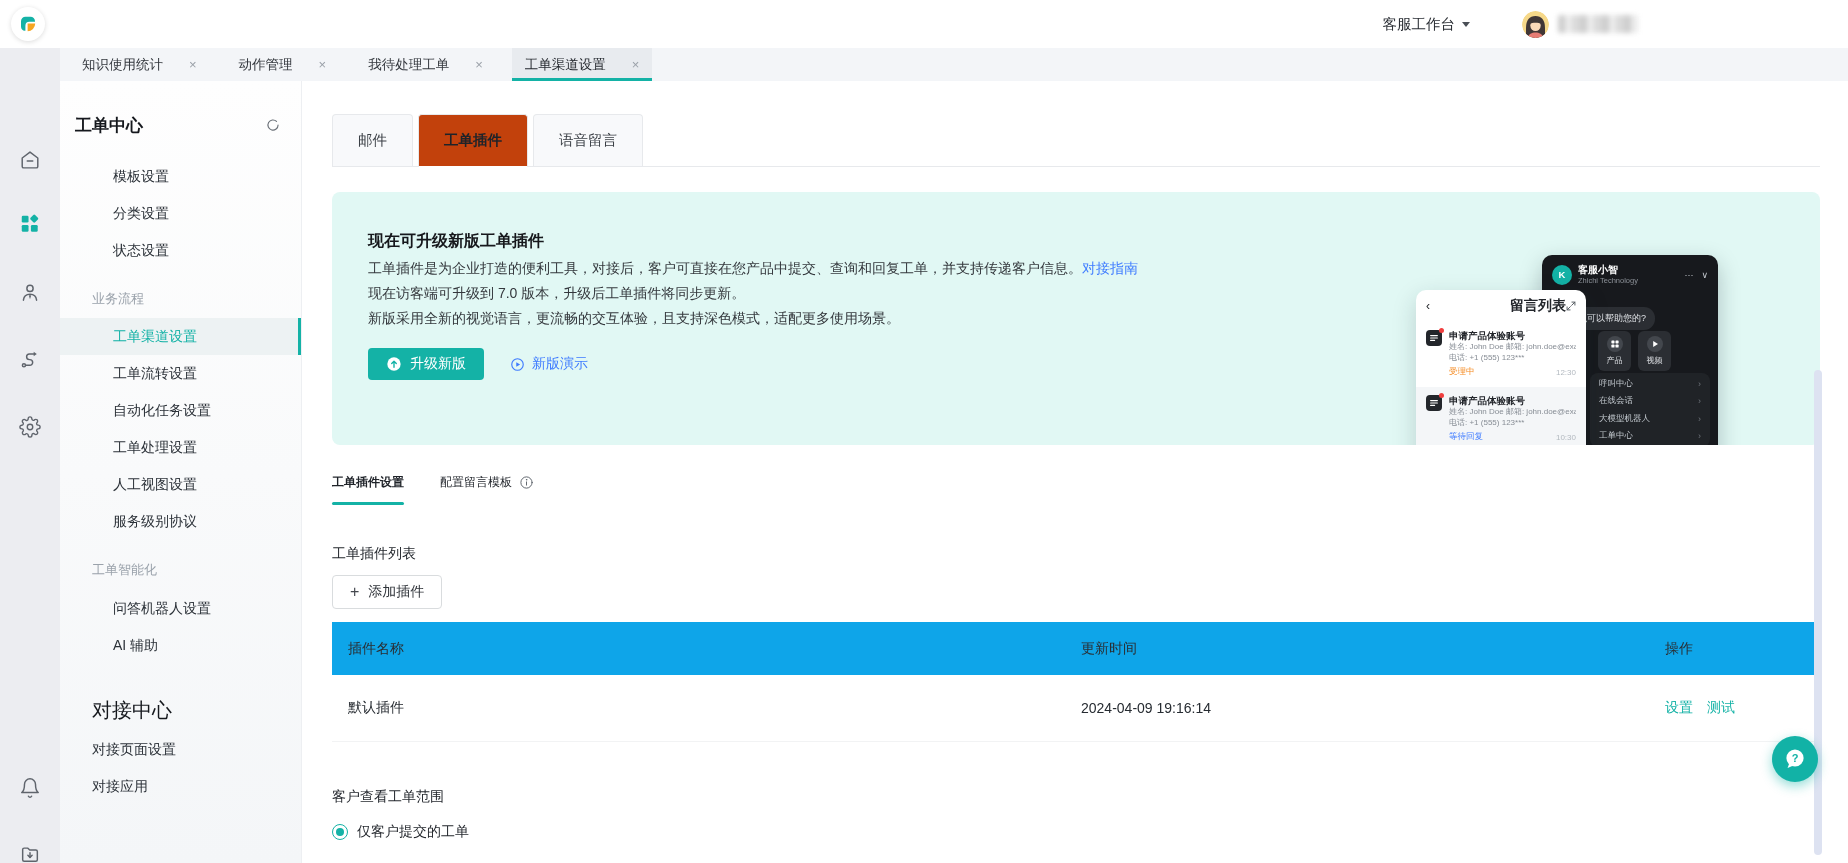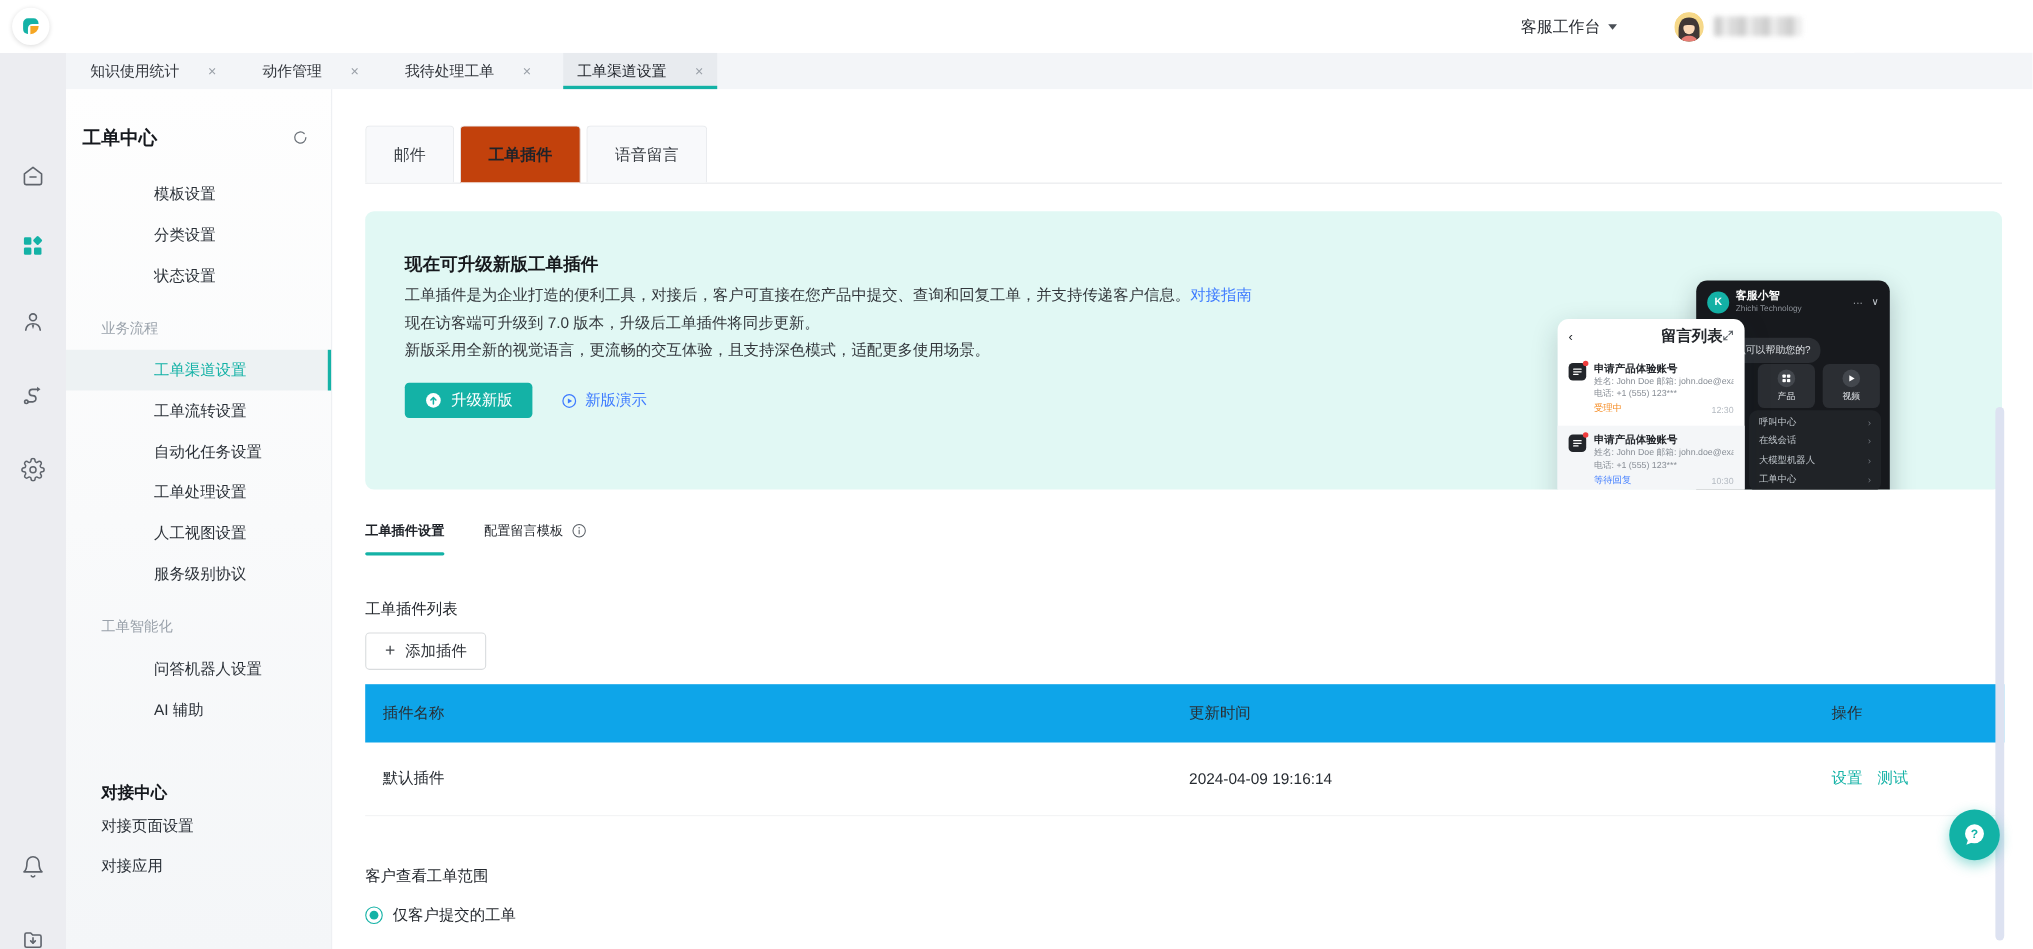--- a/index.html
+++ b/index.html
@@ -28,27 +28,27 @@
 .wtab .close{font-size:13px;color:#9aa0a8;line-height:1}
 .wtab.active{background:#e8ebef;color:#1f2329}
 .wtab.active::after{content:"";position:absolute;left:0;right:0;bottom:0;height:3px;background:var(--c-accent)}
 
 
 .sidebar{position:absolute;left:60px;top:81px;width:242px;bottom:0;background:linear-gradient(180deg,#fefefe 0%,#f4f6f8 100%);border-right:1px solid #edeff2;z-index:10}
 .sb-title-row{margin-top:32px;height:24px;padding:0 20px 0 15px;display:flex;align-items:center;justify-content:space-between}
 .sb-title{font-size:17px;font-weight:bold;color:#15181d}
 .refresh{cursor:pointer;display:flex}
 .refresh svg{stroke:#6a7077;fill:none;stroke-width:1.7;stroke-linecap:round}
-.s-item{height:37px;display:flex;align-items:center;padding-left:80px;font-size:14px;color:#2b3138;cursor:pointer;position:relative}
+.s-item{height:37px;display:flex;align-items:center;padding-left:53px;font-size:14px;color:#2b3138;cursor:pointer;position:relative}
 .s-item.active{background:#edf2f3;color:var(--c-accent)}
 .s-item.active::after{content:"";position:absolute;right:0;top:0;bottom:0;width:3px;background:var(--c-accent)}
 .s-section{margin-top:18px;height:24px;display:flex;align-items:center;padding-left:32px;font-size:13px;color:#9aa2ab}
 .mt7{margin-top:7px}.mt8{margin-top:8px}.mt21{margin-top:21px}
-.sb-sub-title{margin-top:44px;height:24px;display:flex;align-items:center;padding-left:32px;font-size:15px;font-weight:bold;color:#15181d}
-.s-item2{height:37px;display:flex;align-items:center;padding-left:32px;font-size:14px;color:#2b3138;cursor:pointer}
+.sb-sub-title{margin-top:34px;height:24px;display:flex;align-items:center;padding-left:32px;font-size:20px;font-weight:normal;color:#15181d}
+.s-item2{height:37px;display:flex;align-items:flex-end;padding-left:32px;font-size:14px;color:#2b3138;cursor:pointer}
 
 
 .content{position:absolute;left:302px;top:81px;right:0;bottom:0;background:#fff;padding:0 28px 0 30px;z-index:5}
 .ctabs{margin-top:33px;height:53px;display:flex;gap:5px;border-bottom:1px solid #e7e9ec}
 .ctab{display:flex;align-items:center;padding:0 25px;background:#f8f9fb;border:1px solid #e7e9ec;border-bottom:none;border-radius:4px 4px 0 0;font-size:14.5px;color:#3a3f45;cursor:pointer;position:relative}
 .ctab.active{background:#c2410c;color:#1f2329;font-weight:bold}
 .ctab.active::after{content:"";position:absolute;left:0;right:0;bottom:-1px;height:1px;background:#fff}
 
 
 .banner{margin-top:25px;width:1488px;height:253px;border-radius:8px;background:var(--c-banner_bg);position:relative;overflow:hidden;padding:38px 0 0 36px}
@@ -62,21 +62,21 @@
 
 
 .preview-dark{position:absolute;left:1210px;top:63px;width:176px;height:210px;background:#17191d;border-radius:10px;box-shadow:0 8px 22px rgba(10,30,40,.25)}
 .pd-head{display:flex;align-items:center;gap:6px;padding:9px 10px 7px}
 .pd-k{width:20px;height:20px;border-radius:50%;background:var(--c-accent);color:#fff;font-size:9.5px;font-weight:bold;display:flex;align-items:center;justify-content:center;flex:none}
 .pd-name{font-size:10px;font-weight:bold;color:#fff;line-height:12px}
 .pd-co{font-size:7.5px;color:#8b9097;line-height:9px}
 .pd-icons{margin-left:auto;display:flex;gap:8px;color:#c7ccd2;font-size:9px;align-items:center}
 .pd-bubble{position:absolute;left:18px;top:52px;background:#2b2e33;border-radius:11px;padding:5px 9px;font-size:9px;color:#dfe2e6;white-space:nowrap}
 .pd-tiles{position:absolute;left:56px;top:76px;display:flex;gap:7px}
-.pd-tile{width:52px;height:40px;background:#2b2e33;border-radius:6px;display:flex;flex-direction:column;align-items:center;justify-content:center;gap:3px}
+.pd-tile{width:33px;height:40px;background:#2b2e33;border-radius:6px;display:flex;flex-direction:column;align-items:center;justify-content:center;gap:3px}
 .pd-tile .cir{width:16px;height:16px;border-radius:50%;background:#43474d;display:flex;align-items:center;justify-content:center}
 .pd-tile .lb{font-size:8px;color:#dfe2e6}
 .pd-menu{position:absolute;left:48px;top:118px;width:120px;background:#202327;border-radius:8px;padding:2px 9px}
 .pd-row{height:17.5px;display:flex;align-items:center;justify-content:space-between}
 .pd-row .lb{font-size:8.5px;color:#c3c9cf}
 .pd-row .ch{font-size:9px;color:#70767d}
 .preview-light{position:absolute;left:1084px;top:98px;width:170px;height:200px;background:#fff;border-radius:10px;box-shadow:0 8px 24px rgba(15,40,50,.18)}
 .pl-head{height:32px;display:flex;align-items:center;padding:0 10px}
 .pl-back{font-size:12px;color:#23262b}
 .pl-title{flex:1;text-align:right;font-size:14px;font-weight:bold;color:#23262b}

